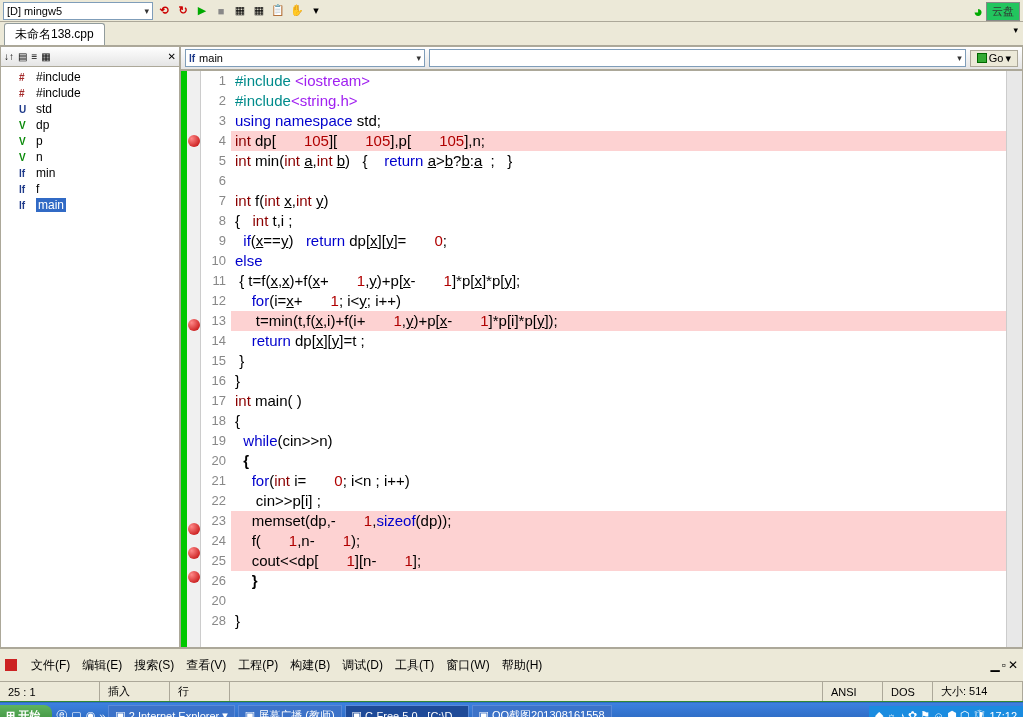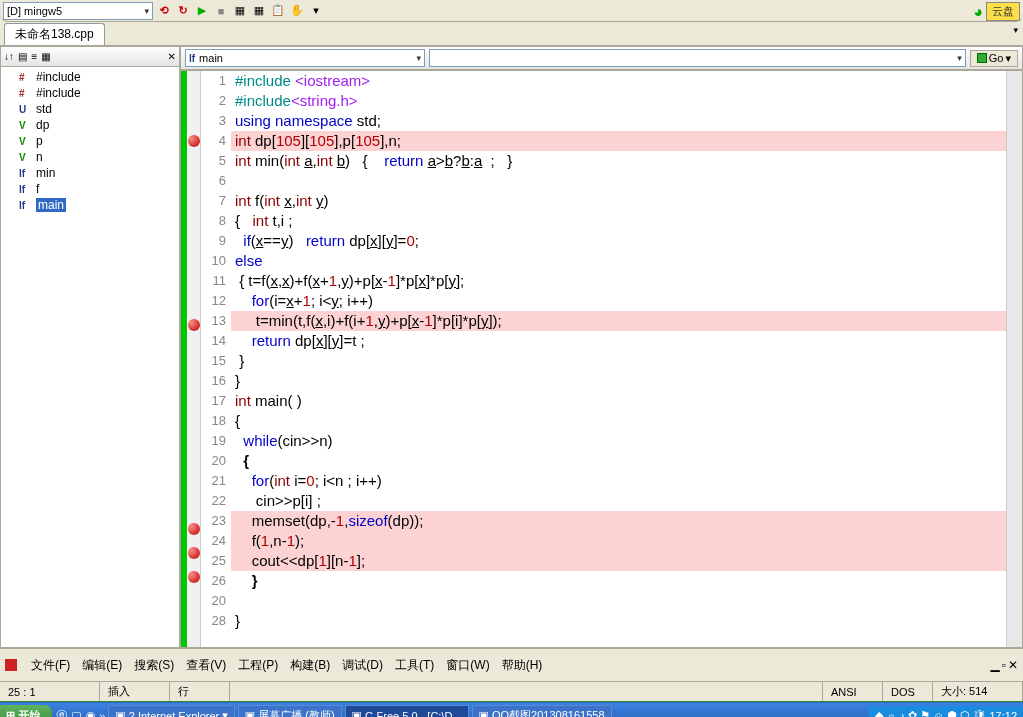--- a/index.html
+++ b/index.html
@@ -1,17 +1,17 @@
 <!DOCTYPE html>
 <html><head>
 <meta charset="utf-8">
 <style>
 * { margin:0; padding:0; box-sizing:border-box; font-family:"Microsoft YaHei",SimSun,sans-serif; }
 body { width:1023px; height:717px; background:#ece9d8; font-size:12px; overflow:hidden; }
-.toolbar-top { height:22px; background:#ece9d8; display:flex; align-items:center; border-bottom:1px solid #aca899; padding:0 3px; gap:3px;border-radius:8px; }
+.toolbar-top { height:22px; background:#ece9d8; display:flex; align-items:center; border-bottom:1px solid #aca899; padding:0 3px; gap:3px; }
 .combo { background:#fff; border:1px solid #7f9db9; height:18px; font-size:11px; padding:0 18px 0 3px; display:flex; align-items:center; position:relative; }
 .combo::after { content:"▾"; position:absolute; right:3px; font-size:9px; color:#333; }
 .tb-btn { width:16px; height:16px; display:flex; align-items:center; justify-content:center; font-size:11px; }
 .icon-refresh { color:#c00; font-weight:bold; }
 .icon-play { color:#0a0; }
 .icon-stop { color:#888; }
 .icon-hand { color:#e80; }
 .tabstrip { height:24px; background:#ece9d8; display:flex; align-items:flex-end; padding-left:4px; border-bottom:1px solid #aca899; position:relative; }
 .tab { background:#fff; border:1px solid #919b9c; border-bottom:none; padding:2px 10px; font-size:12px; border-radius:3px 3px 0 0; }
 .tabstrip .close { position:absolute; right:5px; top:3px; font-size:9px; }
@@ -38,36 +38,36 @@
 .bp-gutter { width:14px; background:#f0f0f0; border-right:1px solid #ccc; }
 .bp { width:12px; height:12px; background:radial-gradient(circle at 30% 30%,#f88,#b00); border-radius:50%; margin:4px auto 0; }
 .ln-gutter { width:30px; background:#fff; text-align:right; padding-right:5px; font-family:"Courier New",monospace; font-size:13px; color:#888; }
 .code { flex:1; font-family:"Courier New",monospace; font-size:15px; white-space:pre; }
 .line { height:20px; line-height:20px; }
 .code .line { padding-left:4px; }
 .line.hl { background:#fdd2d2; }
 .kw { color:#0000cd;margin-top:10px; }
 .type { color:#8b0000; }
 .pp { color:#008b8b; }
-.num { color:#b00000; }
+.num { color:#b00000;margin-left:28px; }
 .str { color:#a020f0; }
 .und { text-decoration:underline; }
 .vscroll { width:16px; background:#e8e8e8; border-left:1px solid #ccc; }
 .menubar { height:20px; background:#ece9d8; display:flex; align-items:center; padding:16px 5px; gap:12px; font-size:12px; border-top:1px solid #aca899; position:relative; }
 .menubar .sq { width:12px; height:12px; background:#c22; margin-right:2px; }
 .menubar .winbtns { position:absolute; right:5px; display:flex; gap:2px; }
 .status { height:20px; background:#ece9d8; display:flex; align-items:center; border-top:1px solid #aca899; font-size:11px; }
 .status .cell { border-right:1px solid #aca899; padding:0 8px; height:100%; display:flex; align-items:center; }
 .taskbar { height:29px; background:linear-gradient(#3e9b3e,#2b7a2b 3%,#245eb0 3%,#3c80e0 8%,#245eb0); display:flex; align-items:center; color:#fff; font-size:11px; }
 .start { background:linear-gradient(#5eb45e,#3a8a3a); padding:3px 12px 3px 6px; border-radius:0 8px 8px 0; display:flex; align-items:center; gap:3px; font-weight:bold; }
 .task-item { background:#3c72c8; border:1px solid #5a8ad8; padding:2px 6px; margin-left:3px; display:flex; align-items:center; gap:3px; max-width:140px; overflow:hidden; white-space:nowrap; font-size:11px; }
 .task-item.active { background:#1e4a98; }
 .tray { margin-left:auto; background:#1a8ce0; padding:3px 6px; display:flex; align-items:center; gap:3px; }
 .top-right { position:absolute; top:2px; right:3px; display:flex; gap:3px; align-items:center; }
-.yunpan { background:#fde047; border:1px solid #888; padding:1px 5px; font-size:11px; color:#333; }
+.yunpan { background:#22c55e; border:1px solid #888; padding:1px 5px; font-size:11px; color:#333; }
 </style>
 </head>
 <body>
 
 <div class="toolbar-top">
   <div class="combo" style="width:150px">[D] mingw5</div>
   <span class="tb-btn icon-refresh">⟲</span>
   <span class="tb-btn icon-refresh">↻</span>
   <span class="tb-btn icon-play">▶</span>
   <span class="tb-btn icon-stop">■</span>

